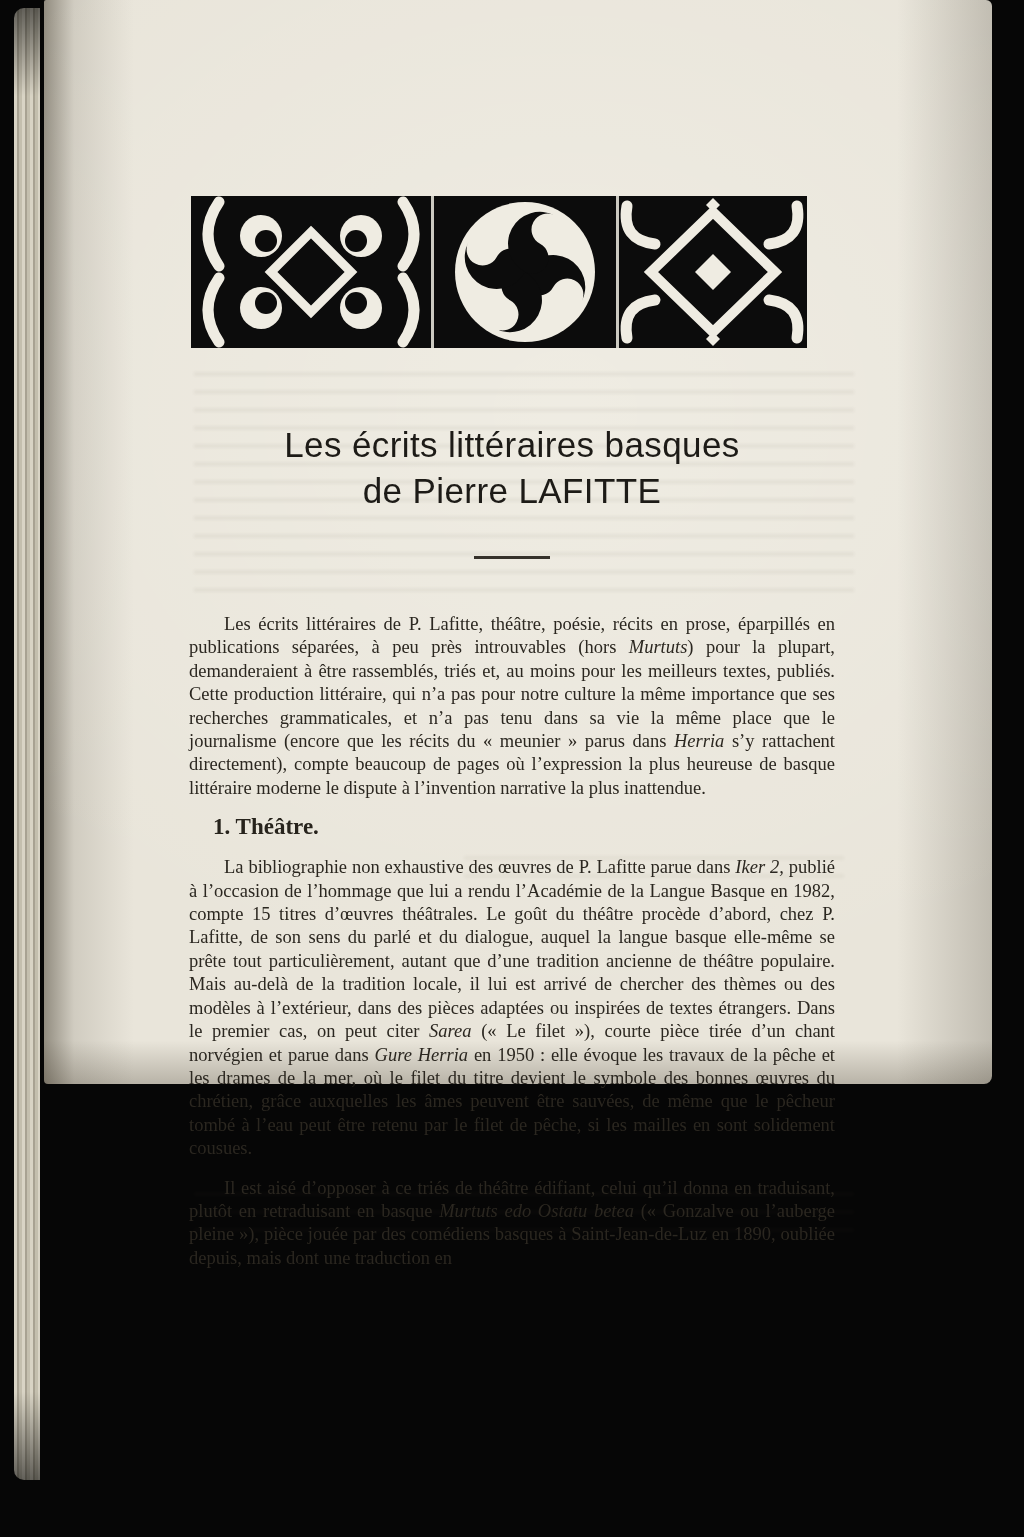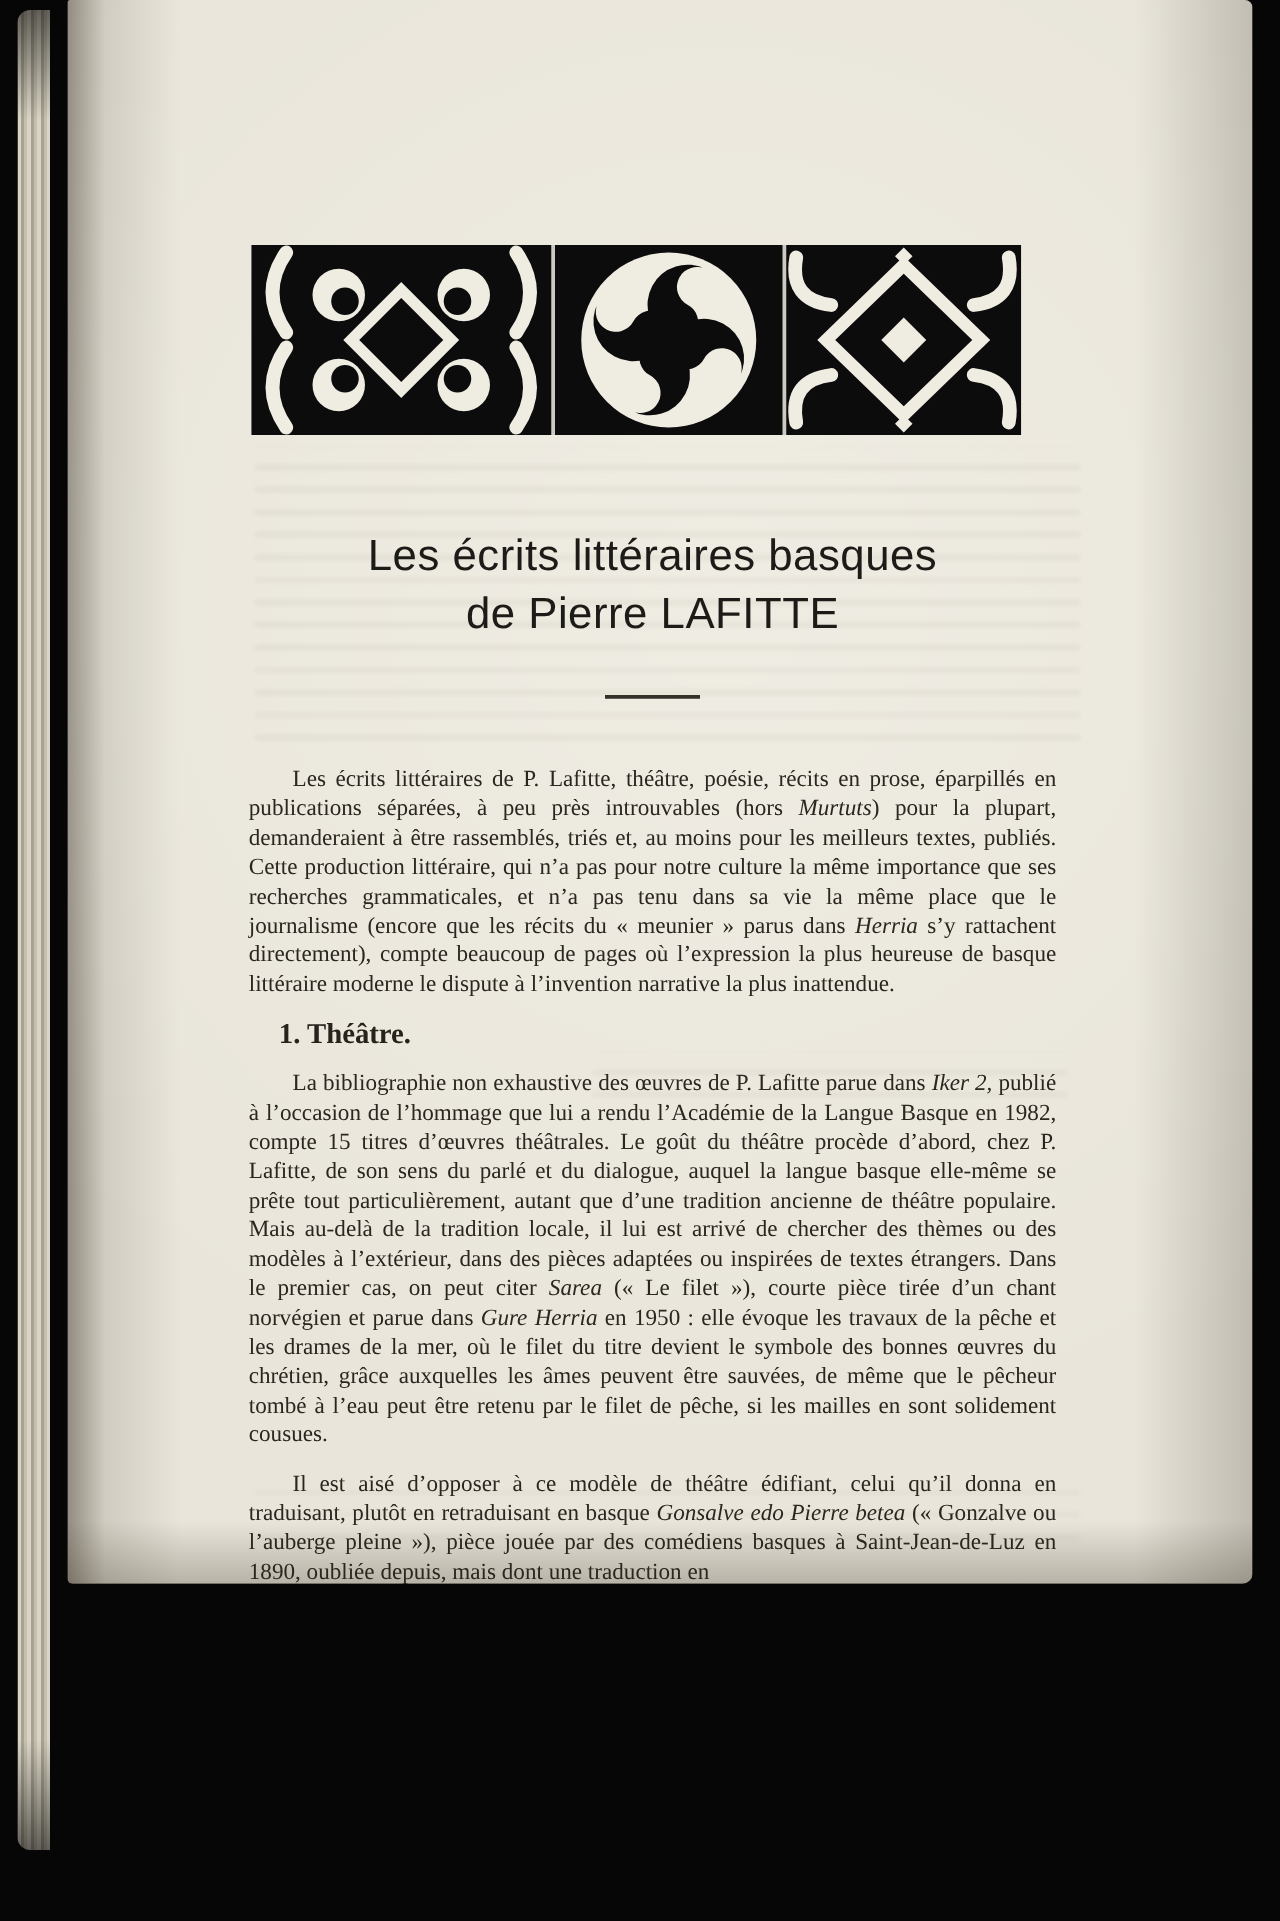--- a/index.html
+++ b/index.html
@@ -11,21 +11,21 @@
     font-family:"Liberation Serif", serif;
   }
   .book-edge{
     position:absolute;left:14px;top:8px;width:26px;height:1472px;
     border-radius:10px 0 0 10px;
     background:
       linear-gradient(180deg, rgba(0,0,0,.55) 0%, rgba(0,0,0,0) 6%, rgba(0,0,0,0) 94%, rgba(0,0,0,.55) 100%),
       repeating-linear-gradient(90deg,#d9d4c5 0 3px,#a8a292 3px 5px,#c4bfae 5px 8px);
   }
   .page{
-    position:absolute;left:54px;top:0;width:948px;height:1267px;
+    position:absolute;left:44px;top:0;width:948px;height:1084px;
     border-radius:2px 6px 8px 4px;
     background:
       radial-gradient(120% 90% at 55% 38%, rgba(255,255,250,.28), rgba(0,0,0,0) 62%),
       linear-gradient(90deg, rgba(59,52,38,.5) 0px, rgba(59,52,38,.14) 30px, rgba(59,52,38,0) 90px),
       linear-gradient(90deg, rgba(0,0,0,0) 90%, rgba(46,40,28,.22) 100%),
       linear-gradient(180deg, rgba(0,0,0,0) 96%, rgba(58,50,36,.28) 100%),
       #e9e5da;
   }
   .ghost{
     position:absolute;
@@ -140,17 +140,17 @@
       <span>Les écrits littéraires basques</span><br>
       <span>de Pierre LAFITTE</span>
     </h1>
 
     <div class="title-rule"></div>
 
     <div class="body-text">
       <p><span>Les écrits littéraires de P. Lafitte, théâtre, poésie, récits en prose, éparpillés en publications séparées, à peu près introuvables (hors </span><i>Murtuts</i><span>) pour la plupart, demanderaient à être rassemblés, triés et, au moins pour les meilleurs textes, publiés. Cette production littéraire, qui n’a pas pour notre culture la même importance que ses recherches grammaticales, et n’a pas tenu dans sa vie la même place que le journalisme (encore que les récits du « meunier » parus dans </span><i>Herria</i><span> s’y rattachent directement), compte beaucoup de pages où l’expression la plus heureuse de basque littéraire moderne le dispute à l’invention narrative la plus inattendue.</span></p>
       <div class="section-heading">1. Théâtre.</div>
       <p><span>La bibliographie non exhaustive des œuvres de P. Lafitte parue dans </span><i>Iker 2,</i><span> publié à l’occasion de l’hommage que lui a rendu l’Académie de la Langue Basque en 1982, compte 15 titres d’œuvres théâtrales. Le goût du théâtre procède d’abord, chez P. Lafitte, de son sens du parlé et du dialogue, auquel la langue basque elle-même se prête tout particulièrement, autant que d’une tradition ancienne de théâtre populaire. Mais au-delà de la tradition locale, il lui est arrivé de chercher des thèmes ou des modèles à l’extérieur, dans des pièces adaptées ou inspirées de textes étrangers. Dans le premier cas, on peut citer </span><i>Sarea</i><span> (« Le filet »), courte pièce tirée d’un chant norvégien et parue dans </span><i>Gure Herria</i><span> en 1950 : elle évoque les travaux de la pêche et les drames de la mer, où le filet du titre devient le symbole des bonnes œuvres du chrétien, grâce auxquelles les âmes peuvent être sauvées, de même que le pêcheur tombé à l’eau peut être retenu par le filet de pêche, si les mailles en sont solidement cousues.</span></p>
-      <p><span>Il est aisé d’opposer à ce modèle de théâtre édifiant, celui qu’il donna en traduisant, plutôt en retraduisant en basque </span><i>Gonsalve edo Pierre betea</i><span> (« Gonzalve ou l’auberge pleine »), pièce jouée par des comédiens basques à Saint-Jean-de-Luz en 1890, oubliée depuis, mais dont une traduction en</span></p>
+      <p><span>Il est aisé d’opposer à ce triés de théâtre édifiant, celui qu’il donna en traduisant, plutôt en retraduisant en basque </span><i>Murtuts edo Ostatu betea</i><span> (« Gonzalve ou l’auberge pleine »), pièce jouée par des comédiens basques à Saint-Jean-de-Luz en 1890, oubliée depuis, mais dont une traduction en</span></p>
     </div>
 
   </div>
 </div>
 
 </body></html>

